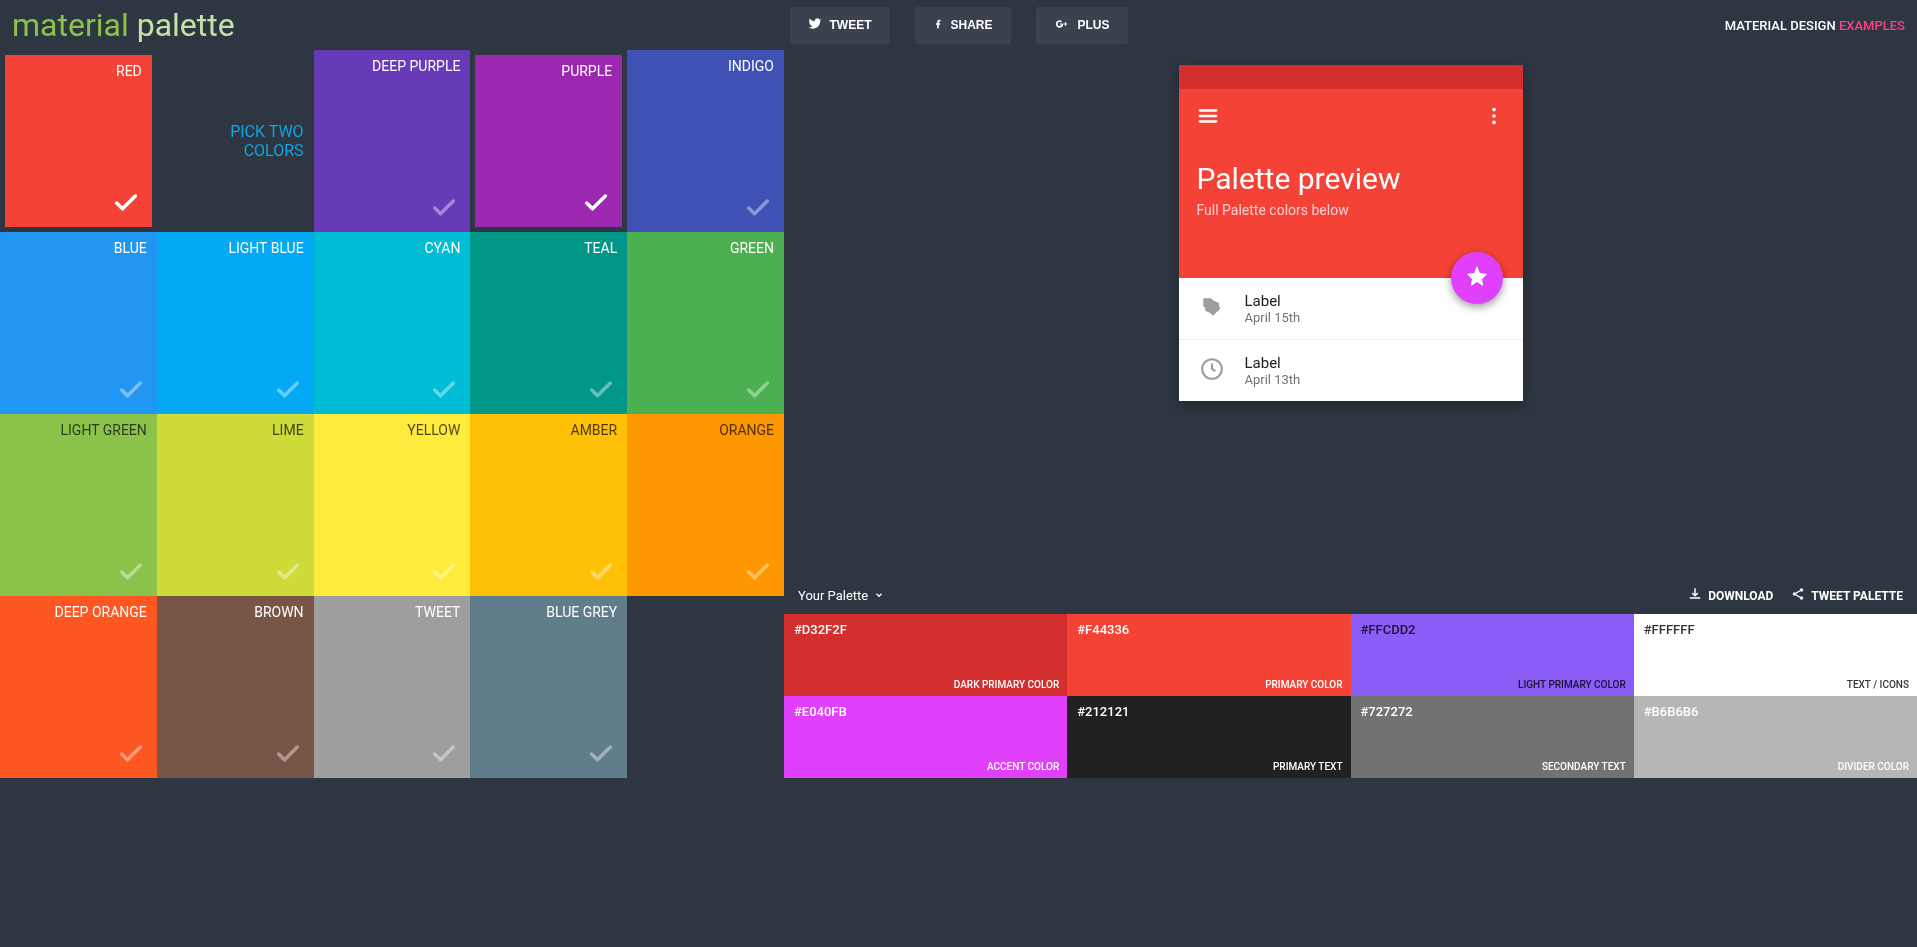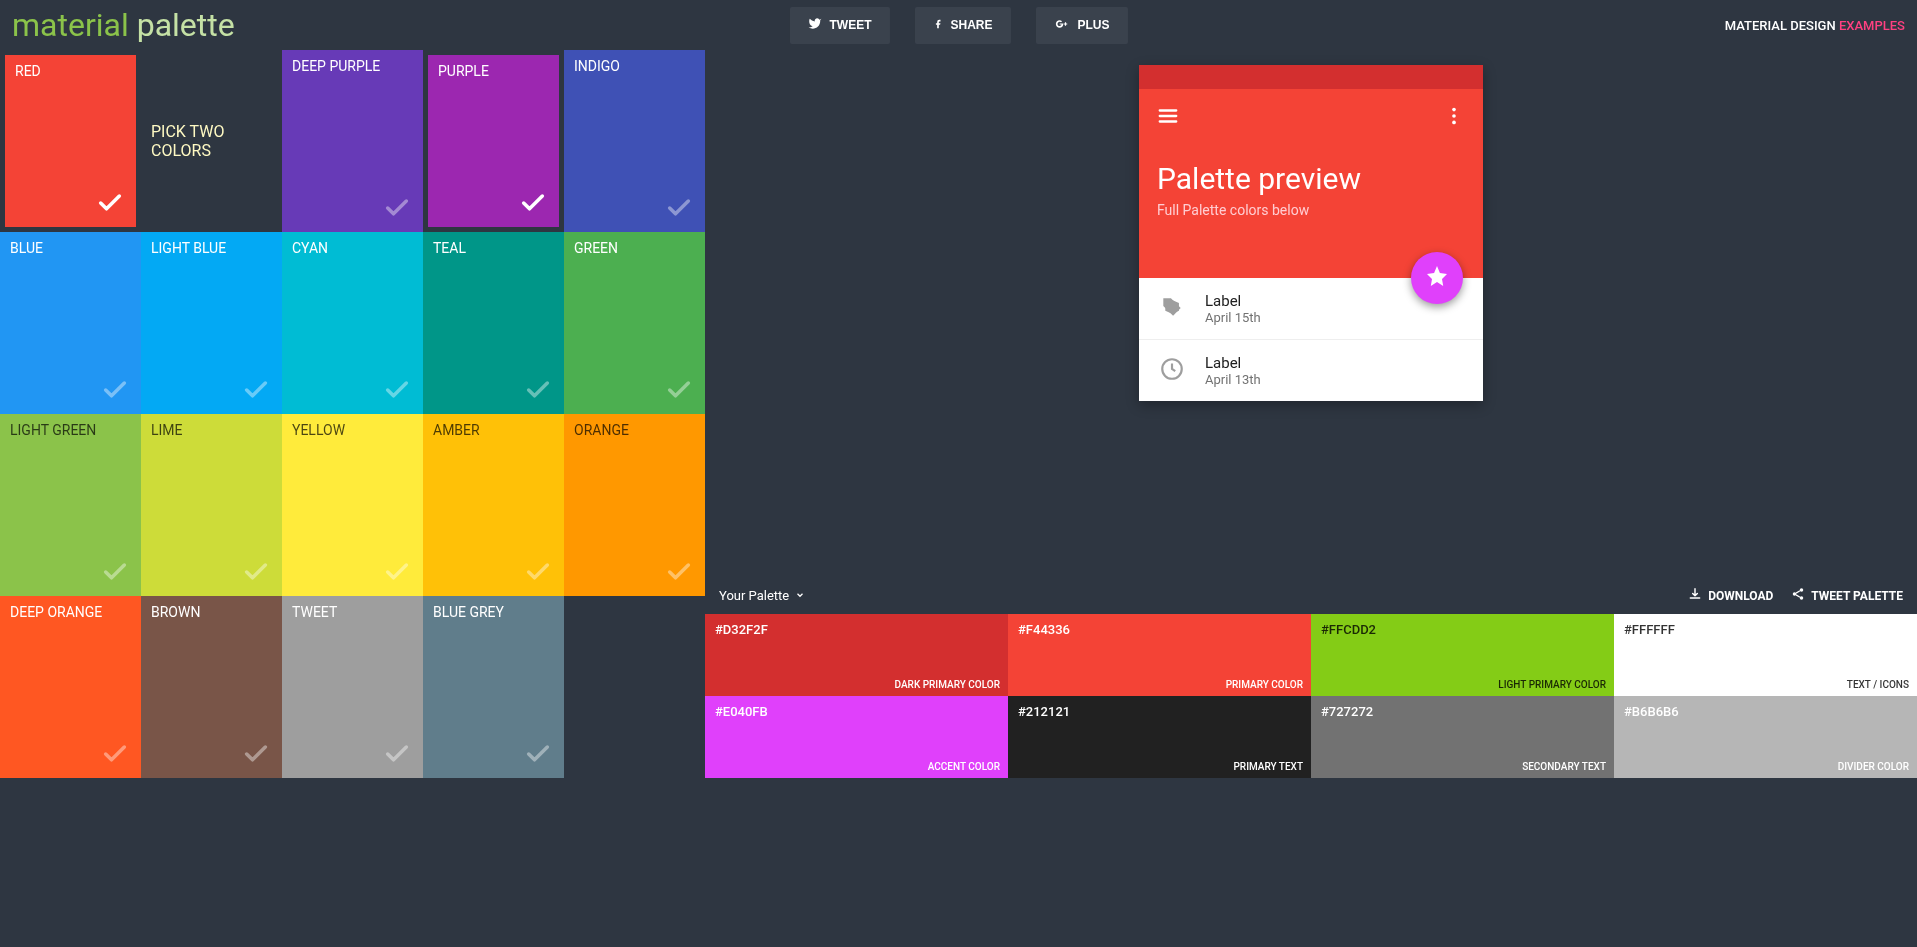--- a/index.html
+++ b/index.html
@@ -42,25 +42,26 @@
   border-radius: 2px;
 }
 .header-right {
   margin-left: auto;
   font-size: 13px;
   font-weight: 500;
 }
 .header-right .pink { color: #ff4081; }
 .main { display: flex; }
 .grid {
-  width: 705px;
+  width: 784px;
   display: grid;
   grid-template-columns: repeat(5, 1fr);
   grid-auto-rows: 182px;
   gap: 0;
+  text-align: right;
 }
 .tile {
   position: relative;
   padding: 8px 10px;
   cursor: pointer;
   font-size: 14px;
   font-weight: 400;
   color: #fff;
 }
 .tile.dark-text { color: rgba(0,0,0,0.7); }
@@ -76,21 +77,21 @@
 .tile.small-red {
   margin: 5px;
   grid-column: 1;
   grid-row: 1;
 }
 .instructions {
   background: #2e3641;
   display: flex;
   align-items: center;
   justify-content: center;
-  color: #fef9c3;
+  color: #0ea5e9;
   font-size: 16px;
   padding: 0 10px;
 }
 .tile.small-purple {
   margin: 5px;
   grid-column: 4;
   grid-row: 1;
 }
 .preview-area {
   flex: 1;
@@ -348,21 +349,21 @@
       </div>
       <div class="swatches" id="swatches">
           <div class="swatch" style="background: rgb(211, 47, 47);">
             <div class="hex">#D32F2F</div>
             <div class="role">DARK PRIMARY COLOR</div>
           </div>
           <div class="swatch" style="background: rgb(244, 67, 54);">
             <div class="hex">#F44336</div>
             <div class="role">PRIMARY COLOR</div>
           </div>
-          <div class="swatch dark-text" style="background: #84cc16;">
+          <div class="swatch dark-text" style="background: #8b5cf6;">
             <div class="hex">#FFCDD2</div>
             <div class="role">LIGHT PRIMARY COLOR</div>
           </div>
           <div class="swatch dark-text" style="background: rgb(255, 255, 255);">
             <div class="hex">#FFFFFF</div>
             <div class="role">TEXT / ICONS</div>
           </div>
           <div class="swatch" style="background: rgb(224, 64, 251);">
             <div class="hex">#E040FB</div>
             <div class="role">ACCENT COLOR</div>

